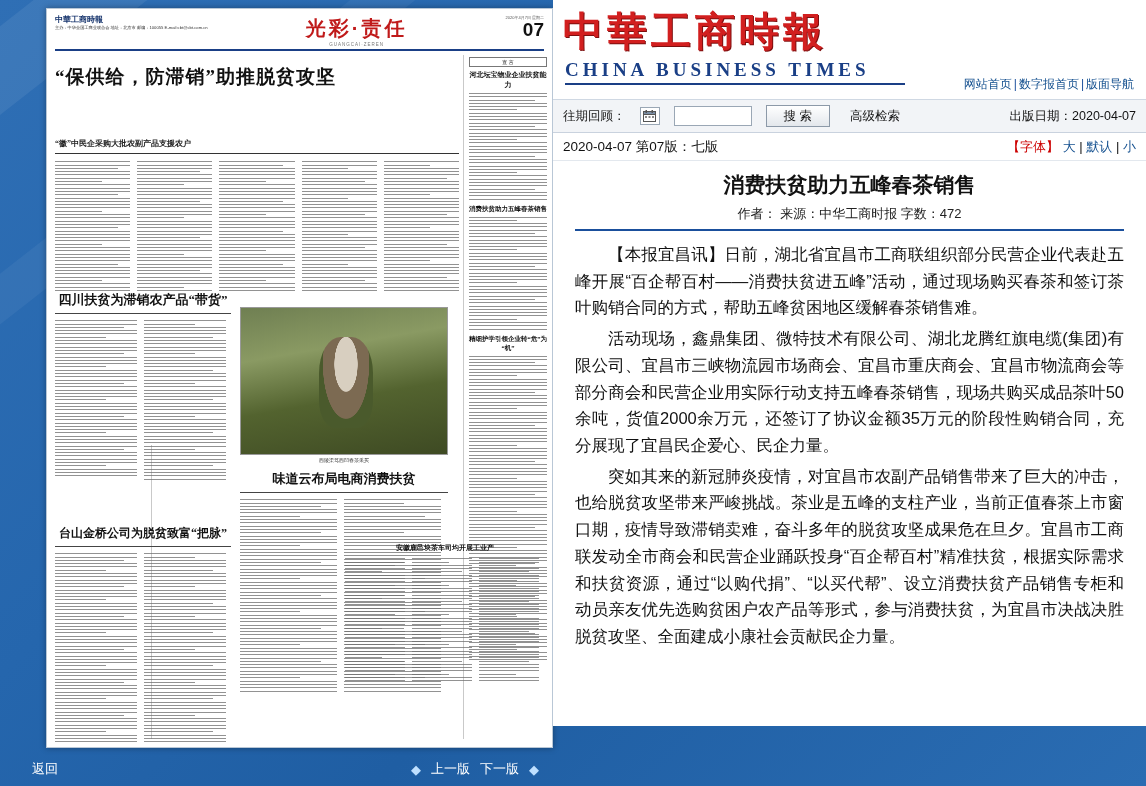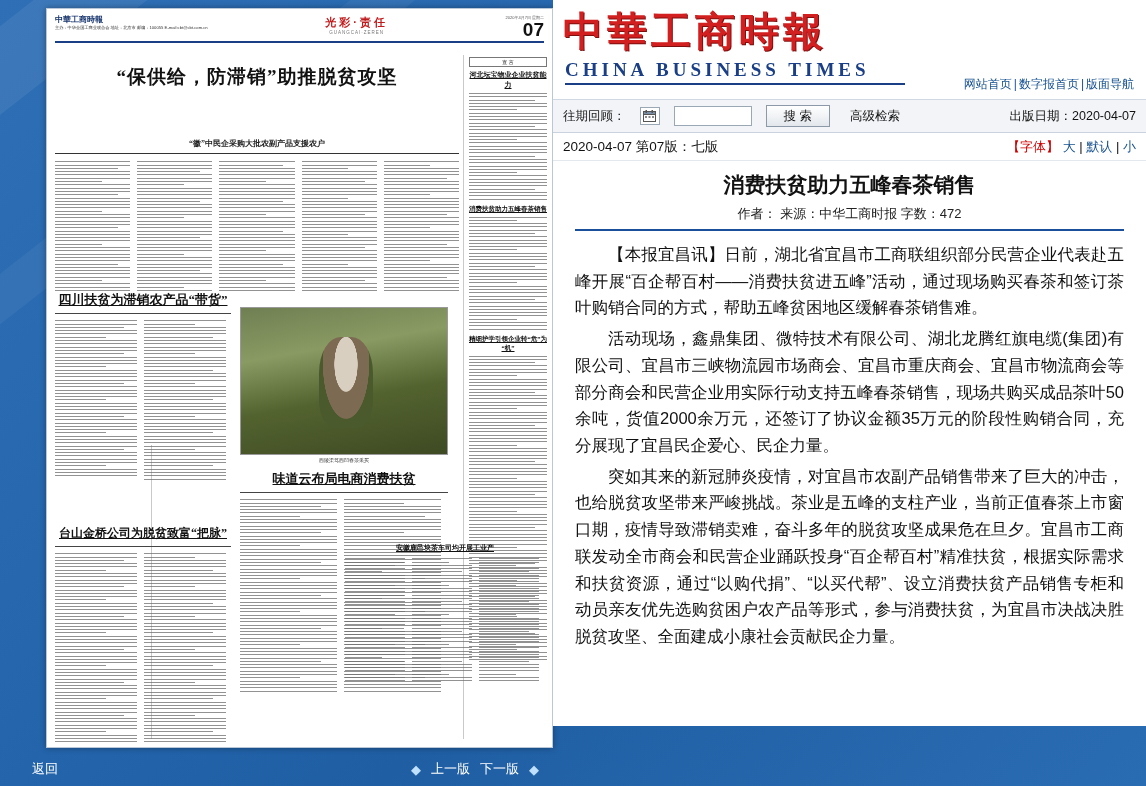--- a/index.html
+++ b/index.html
@@ -30,38 +30,38 @@
     background: #ffffff;
     border: 1px solid #b9c7d6;
     box-shadow: 0 0 6px rgba(0,0,0,0.35);
     overflow: hidden;
   }
   .np-inner { position: absolute; inset: 6px 8px 8px 8px; }
   .np-masthead { display: flex; justify-content: space-between; align-items: flex-start; border-bottom: 2px solid #1a3f86; padding-bottom: 2px; }
   .np-logo { font-size: 8px; font-weight: bold; color: #14326b; line-height: 1.25; }
   .np-logo .sub { font-weight: normal; font-size: 4.2px; color: #333; display:block; }
   .np-center { text-align: center; }
-  .np-center .big { font-size: 11px; font-weight: bold; color: #c01a1a; letter-spacing: 3px; }
+  .np-center .big { font-size: 20px; font-weight: bold; color: #c01a1a; letter-spacing: 3px; }
   .np-center .pinyin { font-size: 4.5px; color: #777; letter-spacing: 1px; }
   .np-right { text-align: right; }
   .np-right .pageno { font-size: 19px; font-weight: bold; color: #111; line-height: 1; }
   .np-right .date { font-size: 4px; color: #555; }
 
   .np-col-rule { position: absolute; top: 40px; bottom: 0; width: 1px; background: #c9c9c9; }
 
   .np-headline {
-    text-align: center; font-weight: bold; color: #111;
+    font-weight: bold; color: #111;
     font-family: "Liberation Serif", "DejaVu Serif", serif;
   }
   .hl-main { font-size: 19px; letter-spacing: 1px; margin: 7px 0 2px; }
   .hl-sub { font-size: 8px; font-weight: bold; color: #222; margin-bottom: 4px; margin-top: 48px; }
 
   .np-secthead {
     font-family: "Liberation Serif", "DejaVu Serif", serif;
-    font-weight: bold; color: #111; text-decoration: underline;
+    font-weight: bold; color: #111;
   }
 
   
   .txtblock { display: block; }
   .txtblock i {
     display: block; height: 1px; background: #6d6d6d; margin: 2.3px 0; opacity: .75;
   }
   .txtblock i.short { width: 62%; }
   .txtblock i.mid { width: 84%; }
 

